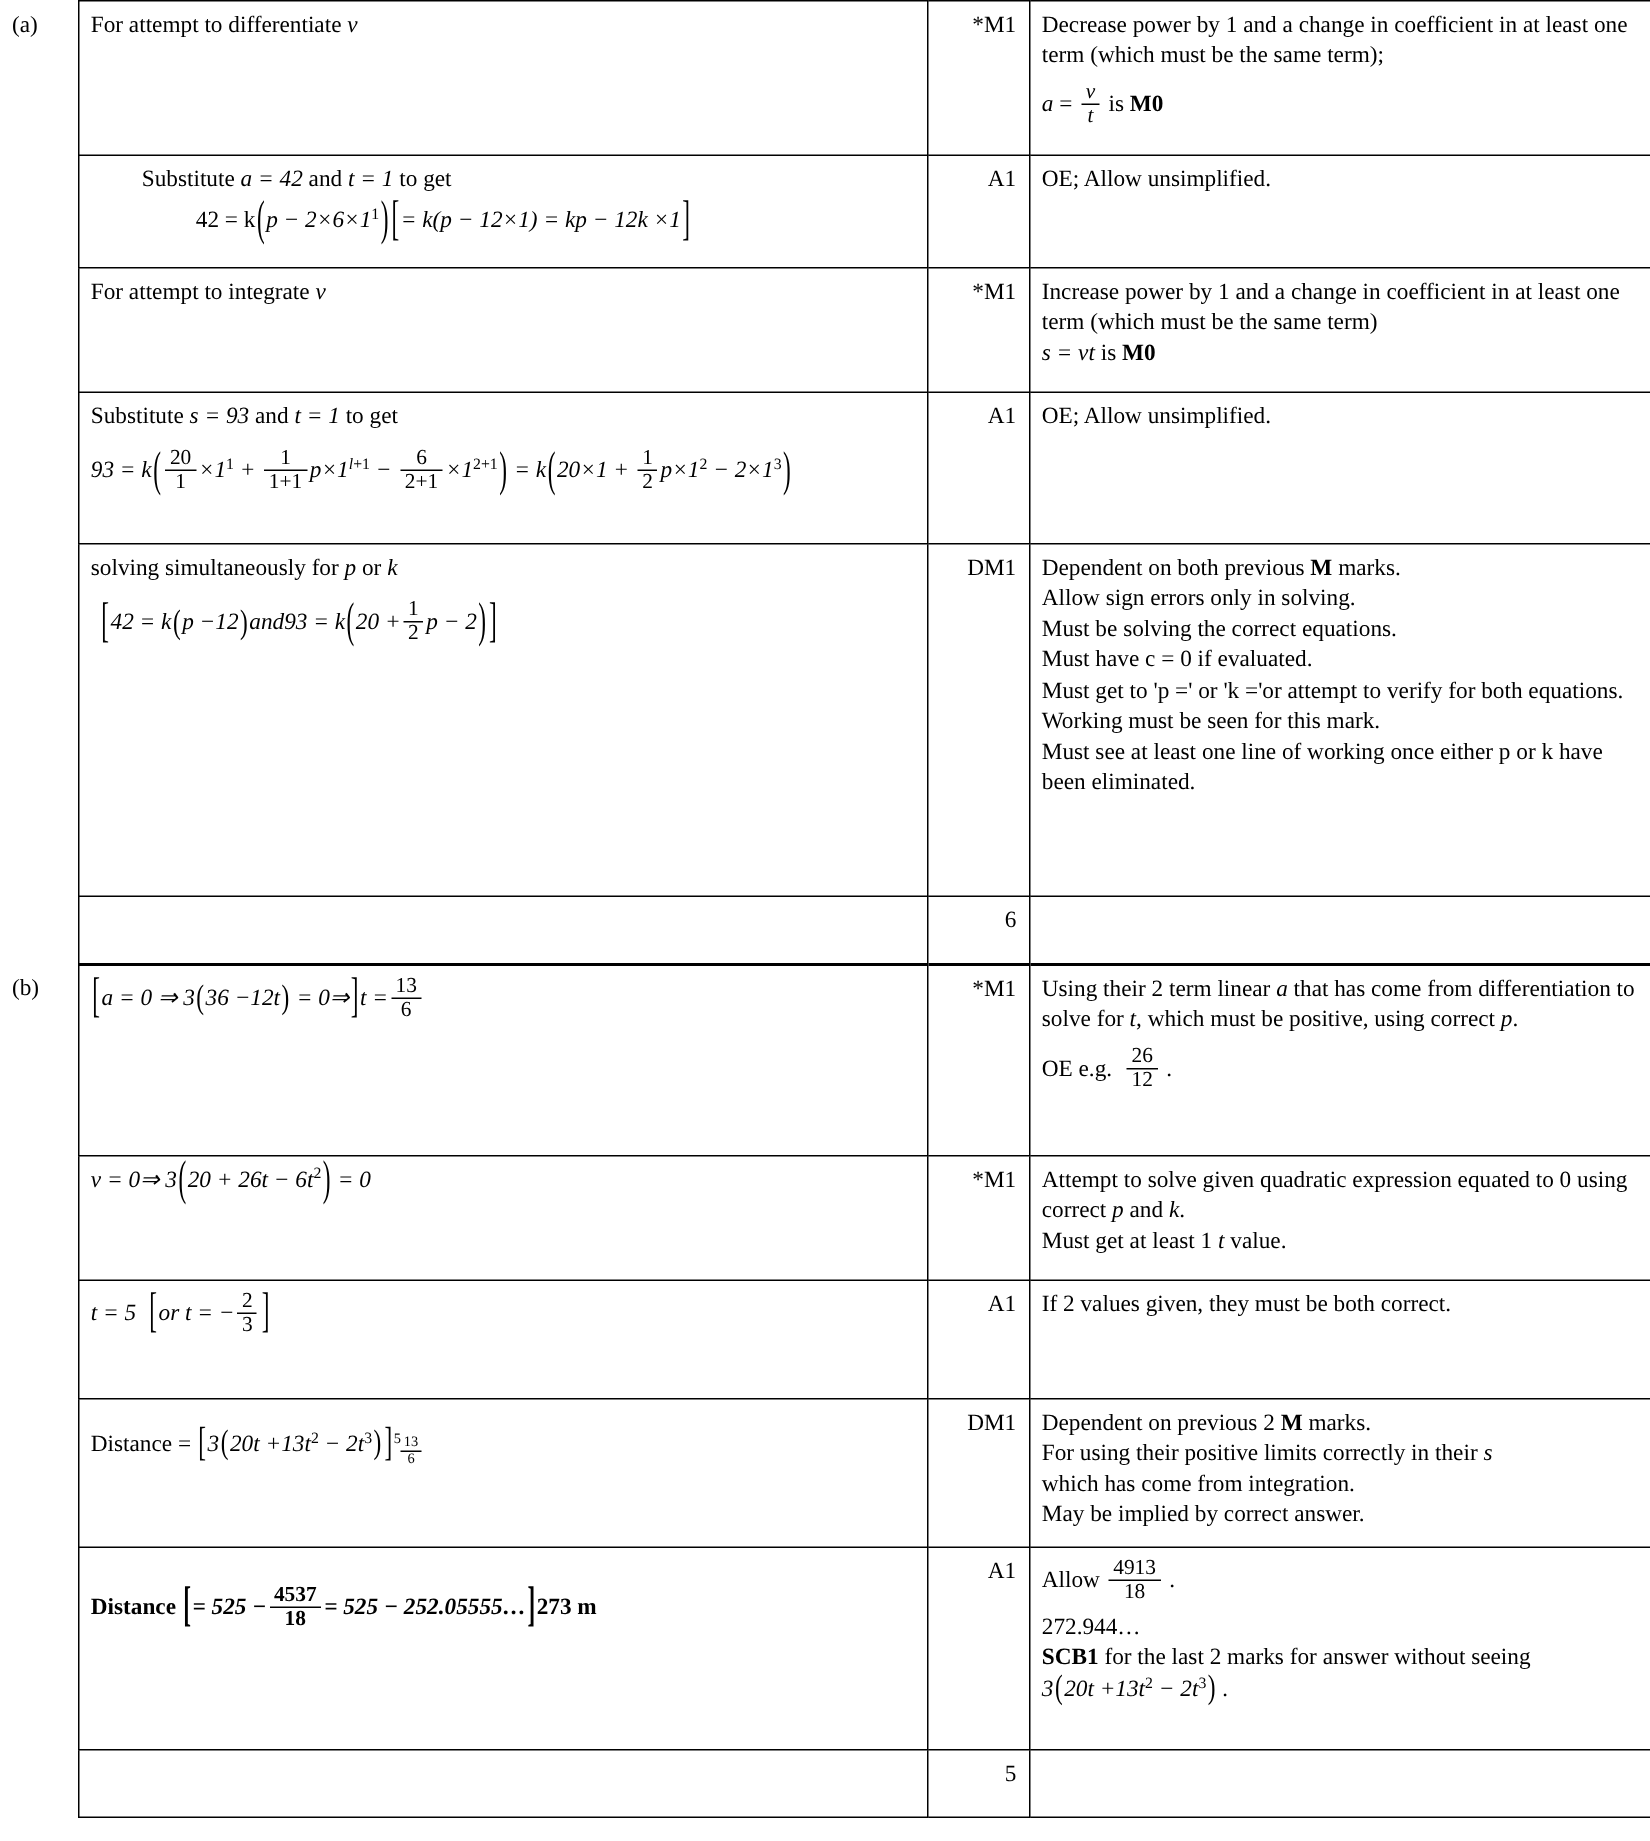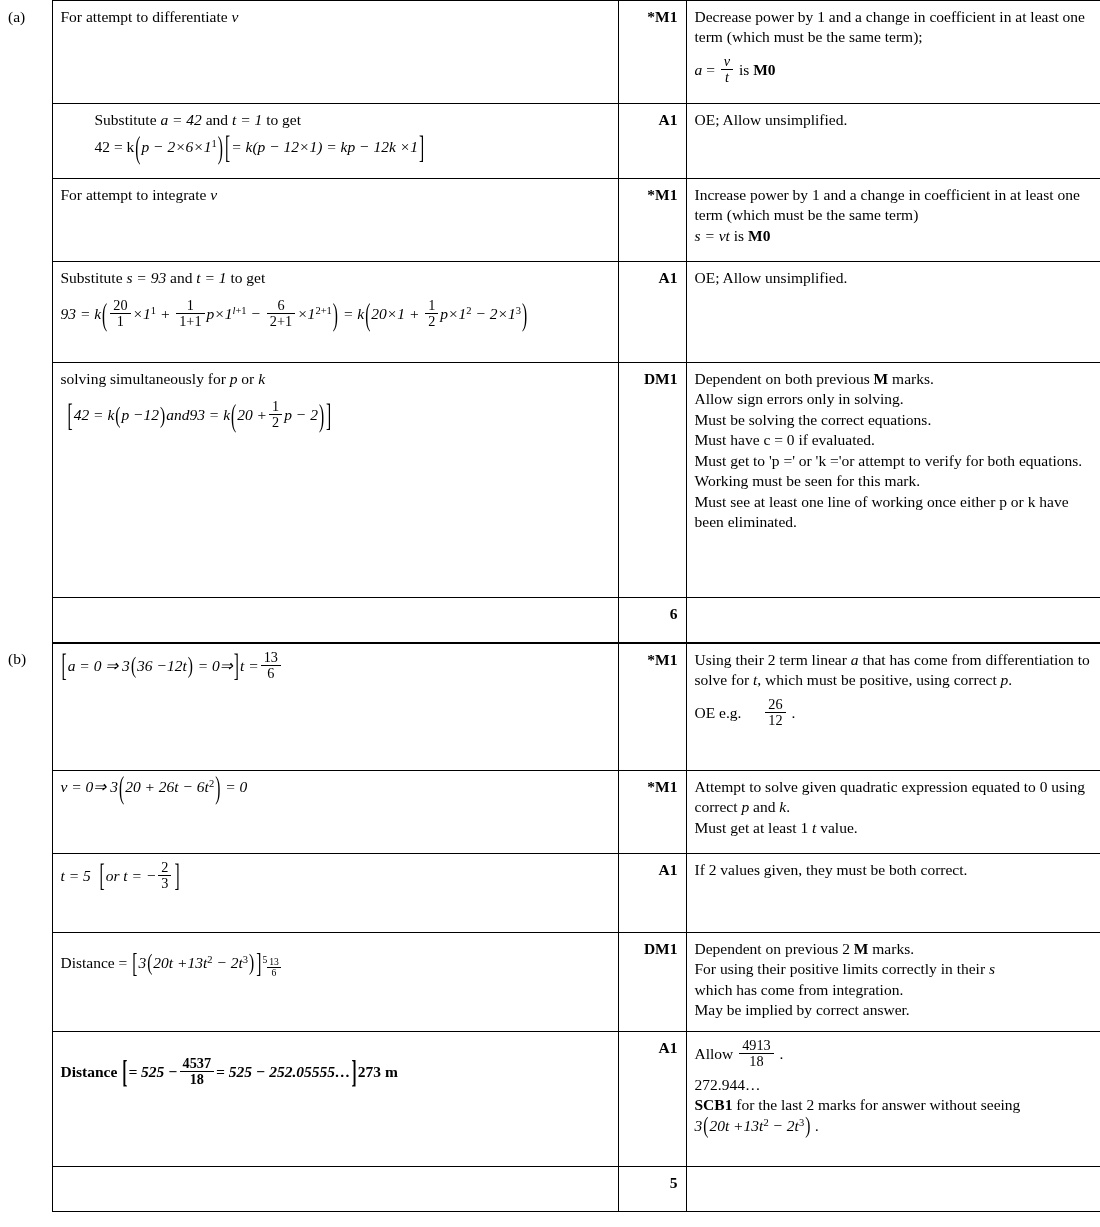--- a/index.html
+++ b/index.html
@@ -41,35 +41,35 @@
     border-bottom: none;
     padding-left: 4px;
     padding-top: 6px;
     font-size: 15.5px;
   }
   td.label.noline { border: none; }
   td.work { }
   td.mark {
     text-align: right;
     padding-right: 10px;
-    font-weight: bold;
+    font-weight: normal;
     white-space: nowrap;
   }
   td.note { }
 
   .blank-row td { height: 28px; }
 
   
   .math {
     font-family: "Liberation Serif", serif;
   }
   i, .it { font-style: italic; }
   .bold { font-weight: bold; }
 
-  .mline { margin-top: 7px; display: block; }
+  .mline { margin-top: 7px; display: block; margin-left: 36px; }
   .mline2 { margin-top: 10px; display: block; }
 
   
   .frac {
     display: inline-block;
     vertical-align: -0.48em;
     text-align: center;
     font-size: 0.92em;
     line-height: 1.05;
     margin: 0 2px;
@@ -117,21 +117,21 @@
   .small-sub-frac {
     display: inline-block;
     vertical-align: -0.75em;
     font-size: 0.62em;
     text-align: center;
     line-height: 1.05;
   }
   .small-sub-frac .num { display:block; padding:0 2px;}
   .small-sub-frac .den { display:block; border-top:1px solid #000; padding:0 2px;}
 
-  .oe-frac-inline { margin-left: 20px; }
+  .oe-frac-inline { margin-left: 6px; }
 </style>
 </head>
 <body>
 
 <div class="sheet">
 <table class="ms">
   <colgroup>
     <col class="c-label">
     <col class="c-work">
     <col class="c-mark">

